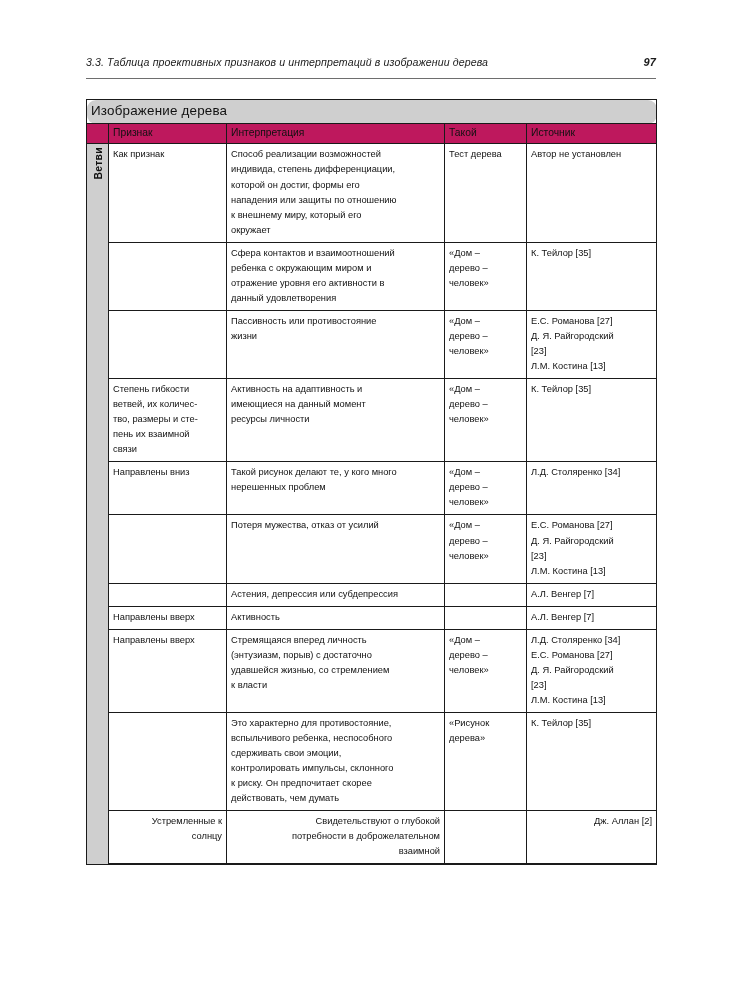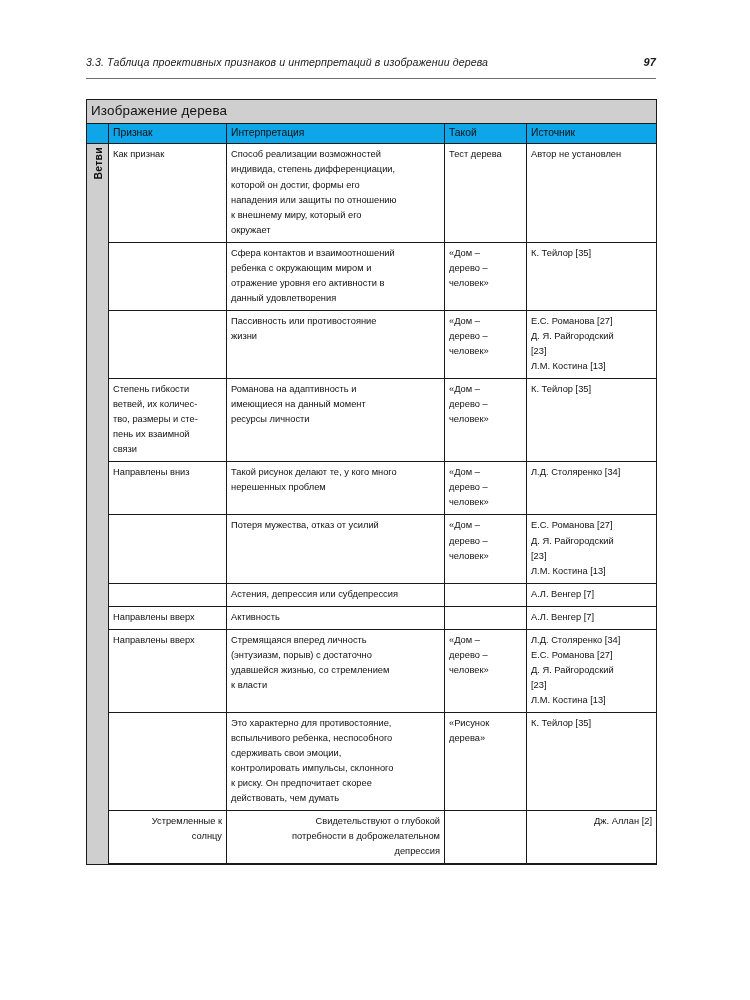--- a/index.html
+++ b/index.html
@@ -72,39 +72,39 @@
     color: #111;
   }
   table.grid td, table.grid th {
     border: 1px solid #1a1a1a;
     vertical-align: top;
     padding: 3px 4px 4px 4px;
     box-sizing: border-box;
     font-weight: 400;
     text-align: left;
   }
-  .outer-top td, .outer-top th { border-top-width: 2px; }
+  .outer-top td, .outer-top th { border-top-width: 2px; border-radius: 9px; }
 
   
   th.title-band {
     background: #cfcfcf;
     text-align: center;
     font-weight: 700;
     font-size: 13.4px;
     padding: 3px 0 4px 0;
     letter-spacing: 0.2px;
     line-height: 1.2;
   }
   th.col-head {
     text-align: center;
     font-weight: 700;
     font-size: 10.3px;
     padding: 3px 0 4px 0;
     line-height: 1.2;
-    background: #0ea5e9;
+    background: #be185d;
   }
 
   
   td.group-cell {
     background: #cfcfcf;
     padding: 0;
     width: 22px;
     text-align: center;
     vertical-align: middle;
   }
@@ -225,21 +225,21 @@
 
         <tr>
           <td class="cell-sign">
             <span class="ln">Степень гибкости</span>
             <span class="ln">ветвей, их количес-</span>
             <span class="ln">тво, размеры и сте-</span>
             <span class="ln">пень их взаимной</span>
             <span class="ln">связи</span>
           </td>
           <td class="cell-interp">
-            <span class="ln">Романова на адаптивность и</span>
+            <span class="ln">Активность на адаптивность и</span>
             <span class="ln">имеющиеся на данный момент</span>
             <span class="ln">ресурсы личности</span>
           </td>
           <td class="cell-test">
             <span class="ln">«Дом –</span>
             <span class="ln">дерево –</span>
             <span class="ln">человек»</span>
           </td>
           <td class="cell-src">К. Тейлор [35]</td>
         </tr>
@@ -330,21 +330,21 @@
         </tr>
 
         <tr class="last-row">
           <td class="cell-sign">
             <span class="ln">Устремленные к</span>
             <span class="ln">солнцу</span>
           </td>
           <td class="cell-interp">
             <span class="ln">Свидетельствуют о глубокой</span>
             <span class="ln">потребности в доброжелательном</span>
-            <span class="ln">депрессия</span>
+            <span class="ln">взаимной</span>
           </td>
           <td class="cell-test"></td>
           <td class="cell-src">Дж. Аллан [2]</td>
         </tr>
       </tbody>
     </table>
   </div>
 </div>
 
 </body></html>

